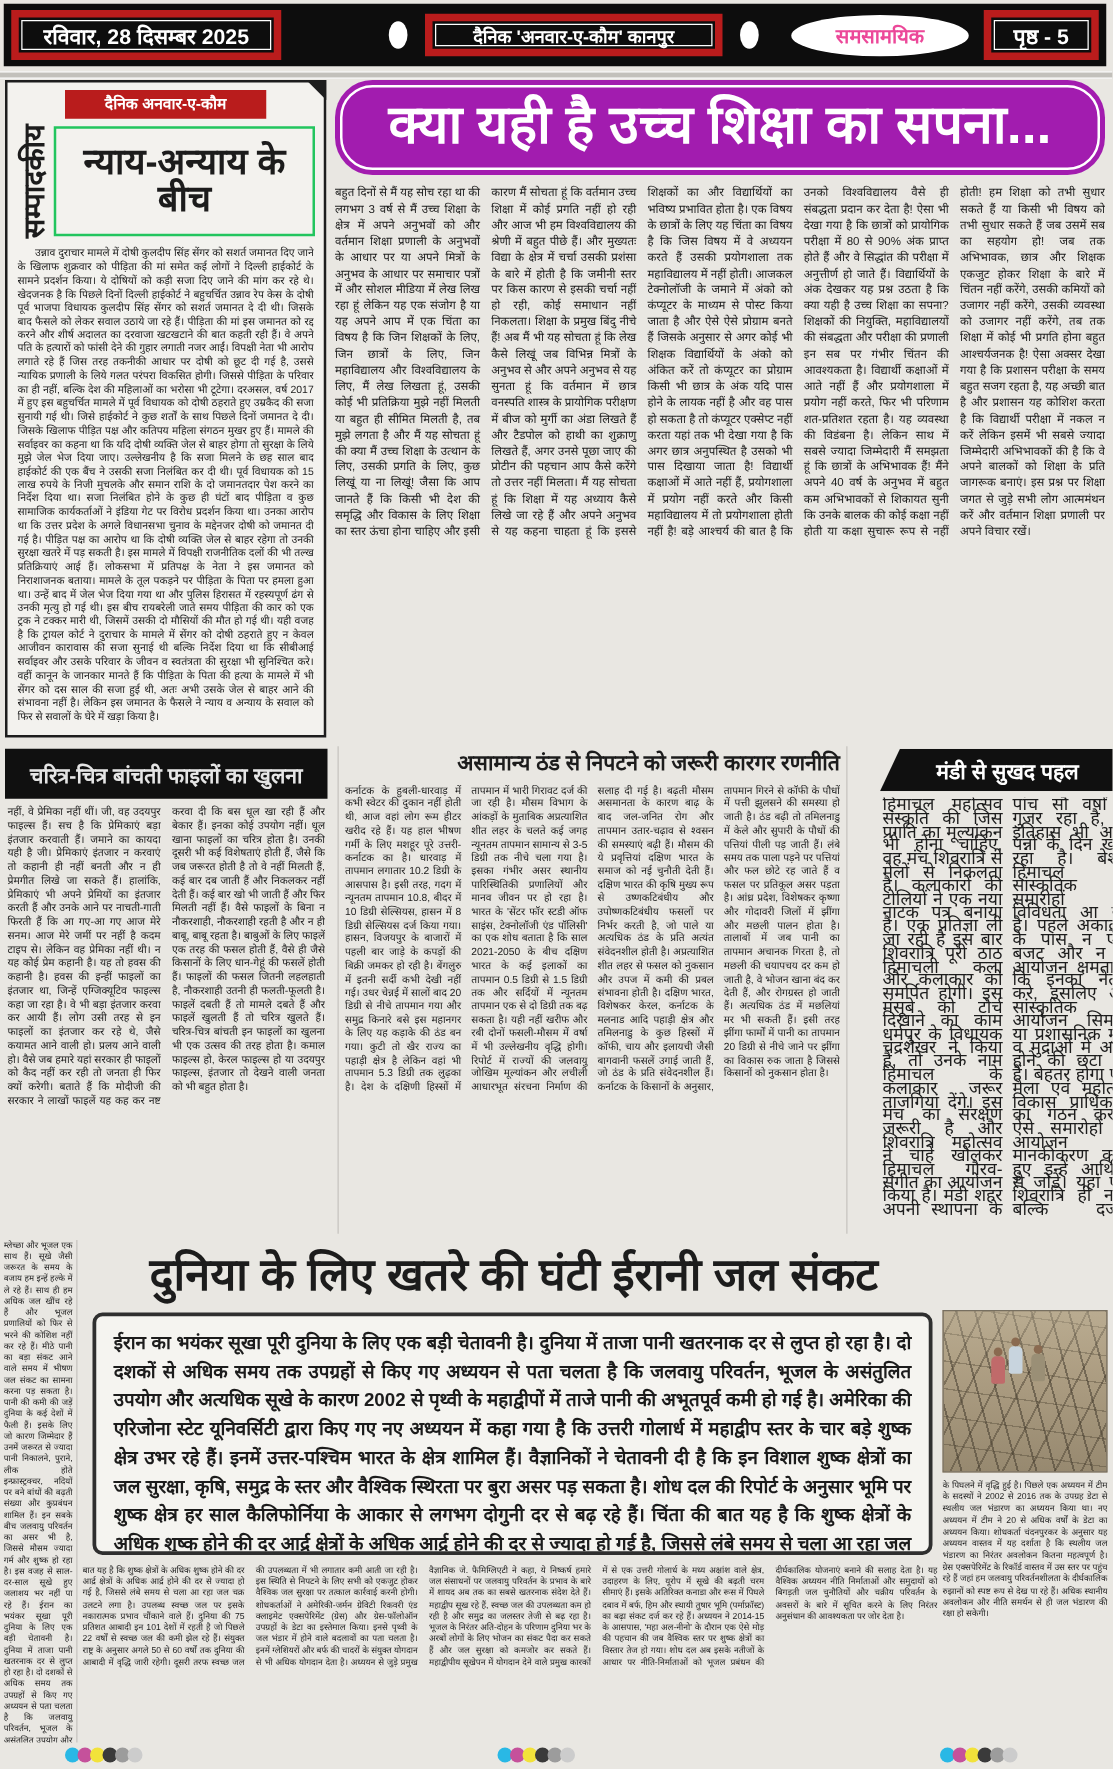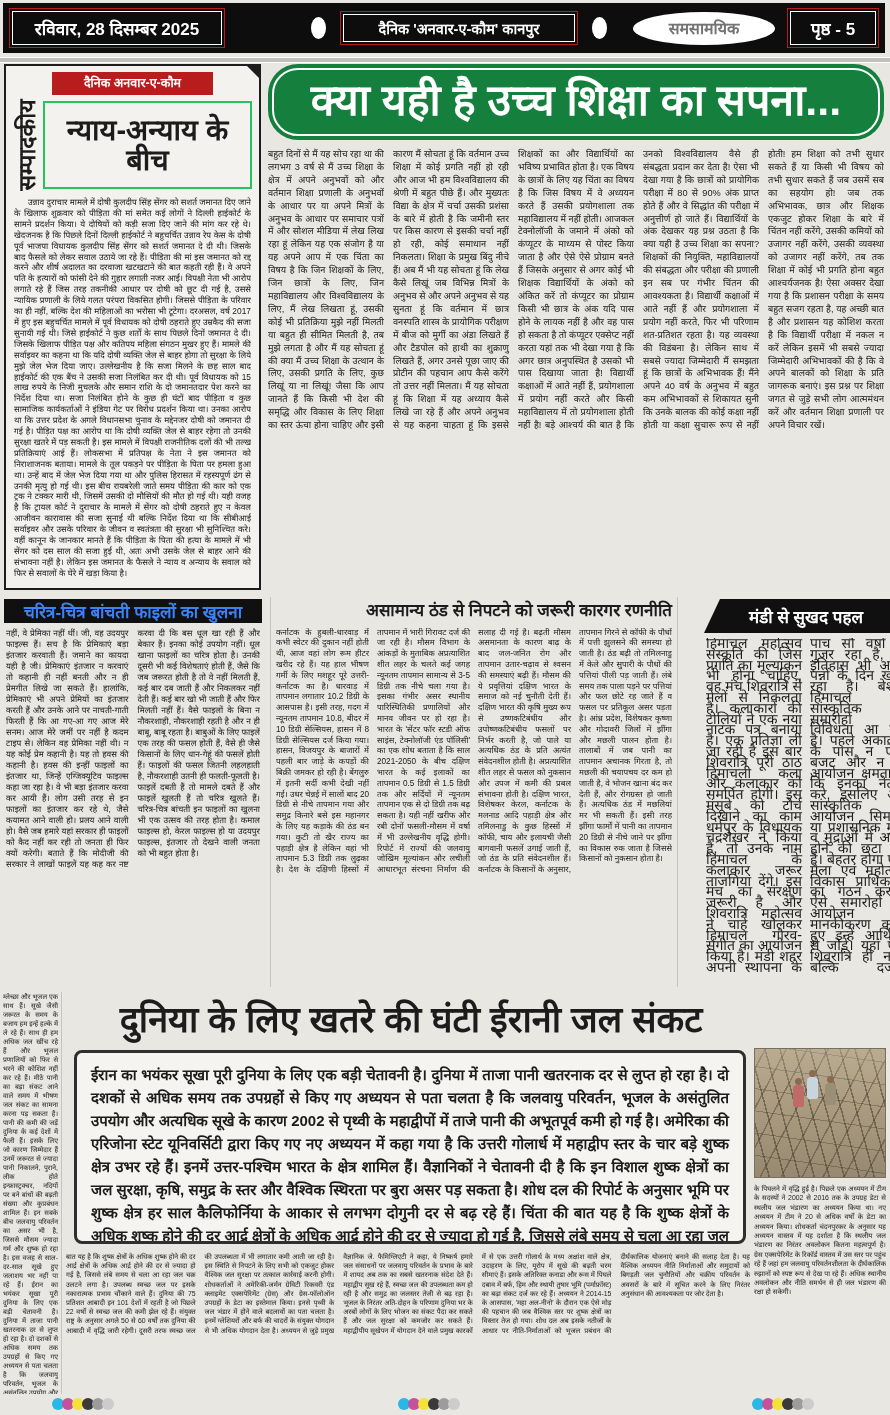--- a/index.html
+++ b/index.html
@@ -6,50 +6,50 @@
   body{
     width:890px;height:1415px;position:relative;
     background:#e9e7e2;
     font-family:"Liberation Sans","DejaVu Sans",sans-serif;
     color:#1c1c1c;overflow:hidden;
   }
   .abs{position:absolute;}
   .just{text-align:justify;}
   
   .header{left:3px;top:3px;width:882px;height:50px;background:#0d0d0d;display:flex;align-items:center;}
-  .frame{border:1px solid #b91c1c;padding:2px;box-sizing:border-box;}
+  .frame{border:6px solid #b91c1c;padding:2px;box-sizing:border-box;}
   .frame .inner{border:1px solid #fff;height:100%;display:flex;align-items:center;justify-content:center;color:#fff;font-weight:bold;box-sizing:border-box;}
   .date-box{margin-left:6px;width:216px;height:40px;}
   .date-box .inner{font-size:17px;}
   .paper-box{width:238px;height:34px;}
   .paper-box .inner{font-size:14.5px;}
   .page-box{margin-left:auto;margin-right:6px;width:92px;height:40px;}
   .page-box .inner{font-size:17px;}
   .hdot{width:15px;height:22px;background:#fff;border-radius:50%;margin:0 14px;flex:none;}
   .sp{flex:1;}
-  .section-ellipse{width:142px;height:33px;background:#fff;border-radius:50%;display:flex;align-items:center;justify-content:center;font-size:16px;font-weight:bold;color:#737373;margin:0 12px;}
+  .section-ellipse{width:142px;height:33px;background:#fff;border-radius:50%;display:flex;align-items:center;justify-content:center;font-size:16px;font-weight:bold;color:#ec4899;margin:0 12px;}
   .header-rule{left:0;top:57px;width:890px;height:4px;background:#c2c0bb;border-top:1px solid #fff;border-bottom:1px solid #fff;}
   
   .editorial{left:4px;top:64px;width:257px;height:526px;border:2px solid #1d1d1d;background:#f3f2ee;box-sizing:border-box;}
   .fold{position:absolute;top:-2px;right:-2px;width:0;height:0;border-top:16px solid #1d1d1d;border-left:16px solid transparent;}
   .ed-masthead{width:64%;margin:6px auto 4px;background:#b91c1c;color:#fff;text-align:center;font-size:12.5px;font-weight:bold;padding:2px 0 4px;}
   .ed-headrow{display:flex;height:92px;margin:0 5px;}
   .ed-label{width:30px;position:relative;flex:none;}
   .ed-label span{position:absolute;left:50%;top:50%;transform:translate(-50%,-50%) rotate(-90deg);white-space:nowrap;font-size:23px;font-weight:bold;}
   .ed-title{flex:1;border:2px solid #22c55e;margin:2px;display:flex;align-items:center;justify-content:center;font-size:29px;font-weight:bold;text-align:center;line-height:1.05;}
   .ed-body{margin:6px 8px;font-size:8.4px;line-height:10.9px;height:392px;overflow:hidden;text-indent:14px;}
   
   .edu{left:266px;top:62px;width:620px;height:530px;}
-  .edu-banner{margin:2px 2px 8px;height:76px;background:#15803d;border-radius:30px;position:relative;display:flex;align-items:center;justify-content:center;}
+  .edu-banner{margin:2px 2px 8px;height:76px;background:#a21caf;border-radius:30px;position:relative;display:flex;align-items:center;justify-content:center;}
   .edu-banner::after{content:"";position:absolute;inset:4px;border:2px solid #fff;border-radius:26px;pointer-events:none;}
   .edu-title{color:#fff;font-size:43px;font-weight:bold;line-height:1;padding-bottom:4px;}
   .edu-body{margin:0 2px;columns:5;column-gap:9px;font-size:9.2px;line-height:12.9px;height:438px;overflow:hidden;}
   
   .files{left:2px;top:597px;width:262px;height:390px;}
-  .files-banner{height:24px;background:#101010;color:#3b82f6;display:flex;align-items:center;justify-content:center;font-size:17px;font-weight:bold;margin:2px;}
+  .files-banner{height:40px;background:#101010;color:#e5e5e5;display:flex;align-items:center;justify-content:center;font-size:17px;font-weight:bold;margin:2px;}
   .files-body{margin:5px 4px;columns:2;column-gap:9px;font-size:8.4px;line-height:11px;height:338px;overflow:hidden;}
   .cold{left:270px;top:597px;width:408px;height:390px;border-left:1px solid #c6c4bf;border-right:1px solid #c6c4bf;padding:0 5px;box-sizing:border-box;}
   .cold-title{font-size:17px;font-weight:bold;text-align:right;margin:5px 0 7px;line-height:1.1;}
   .cold-body{columns:4;column-gap:8px;font-size:8.2px;line-height:10.8px;height:338px;overflow:hidden;}
   .mandi{left:704px;top:597px;width:204px;height:390px;}
   .mandi-banner{height:34px;background:#101010;clip-path:polygon(16px 0,100% 0,100% 100%,0 100%);color:#fff;display:flex;align-items:center;justify-content:center;font-size:17px;font-weight:bold;margin:2px 0;}
   .mandi-body{margin:5px 2px;columns:2;column-gap:8px;font-size:14px;line-height:10.8px;height:340px;overflow:hidden;}
   
   .iran-narrow{left:3px;top:992px;width:59px;height:402px;font-size:6.8px;line-height:9px;overflow:hidden;border-right:1px solid #c6c4bf;padding-right:3px;box-sizing:border-box;}
   .iran-title{left:66px;top:996px;width:690px;height:48px;text-align:center;font-size:36px;font-weight:bold;line-height:48px;white-space:nowrap;}

